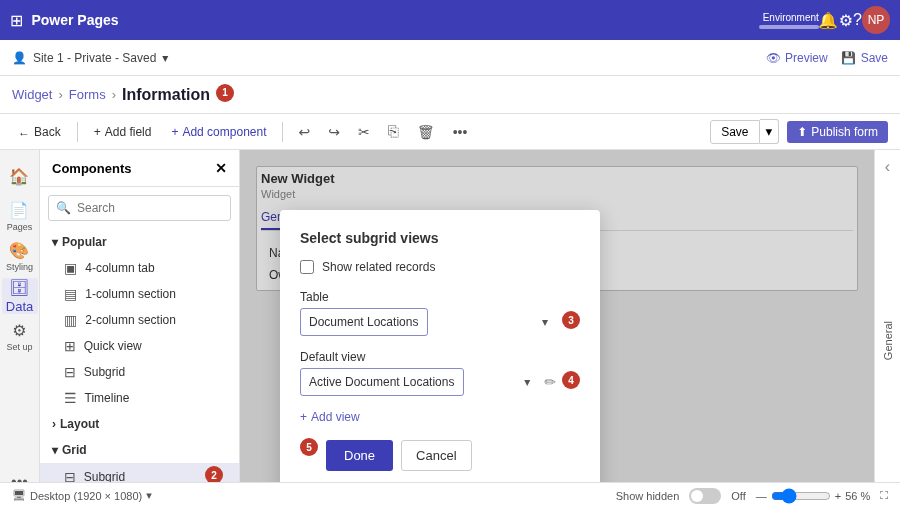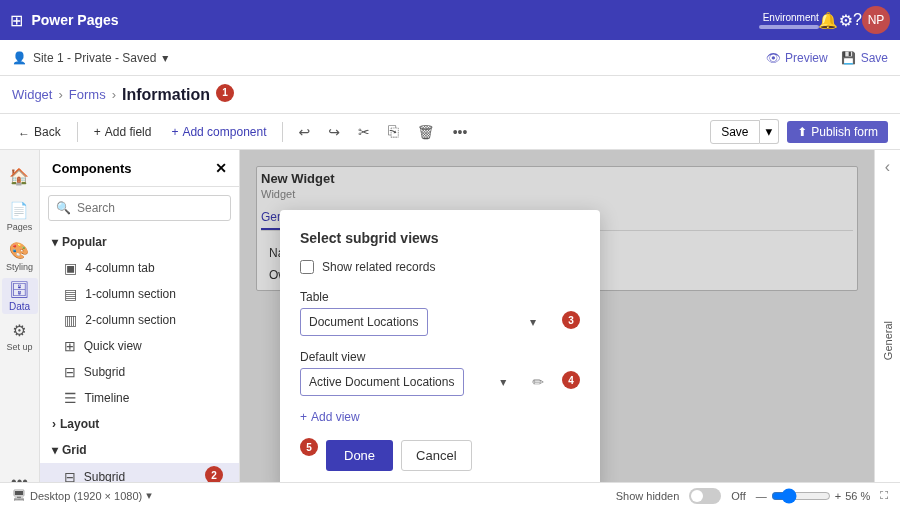--- a/index.html
+++ b/index.html
@@ -182,21 +182,21 @@
       box-shadow: 0 4px 20px rgba(0,0,0,0.2);
       width: 320px;
       margin-left: 40px;
       padding: 20px;
     }
     .dialog-title { font-size: 14px; font-weight: 600; color: #333; margin-bottom: 14px; }
     .checkbox-row { display: flex; align-items: center; gap: 8px; margin-bottom: 16px; }
     .checkbox-row input[type=checkbox] { width: 14px; height: 14px; }
     .checkbox-label { font-size: 12px; color: #333; }
     .field-label-sm { font-size: 12px; color: #333; margin-bottom: 4px; }
-    .select-row { display: flex; align-items: center; gap: 18px; margin-bottom: 14px; }
+    .select-row { display: flex; align-items: center; gap: 6px; margin-bottom: 14px; }
     .select-control {
       flex: 1; padding: 6px 8px; border: 1px solid #8888cc; border-radius: 3px;
       font-size: 12px; color: #333; background: white; appearance: none;
       cursor: pointer;
     }
     .select-wrapper { flex: 1; position: relative; }
     .select-wrapper::after {
       content: '▾'; position: absolute; right: 8px; top: 50%; transform: translateY(-50%);
       font-size: 12px; color: #555; pointer-events: none;
     }
@@ -333,21 +333,21 @@
     <div class="left-icon-item">
       <span class="icon-glyph">📄</span>
       <span style="font-size:9px;">Pages</span>
     </div>
     <div class="left-icon-item">
       <span class="icon-glyph">🎨</span>
       <span style="font-size:9px;">Styling</span>
     </div>
     <div class="left-icon-item active">
       <span class="icon-glyph">🗄</span>
-      <span style="font-size:10px;">Data</span>
+      <span style="font-size:13px;">Data</span>
     </div>
     <div class="left-icon-item">
       <span class="icon-glyph">⚙</span>
       <span style="font-size:9px;">Set up</span>
     </div>
     <div class="left-icon-item" style="margin-top:auto;margin-bottom:8px;">
       <span class="icon-glyph">•••</span>
     </div>
   </div>
 

